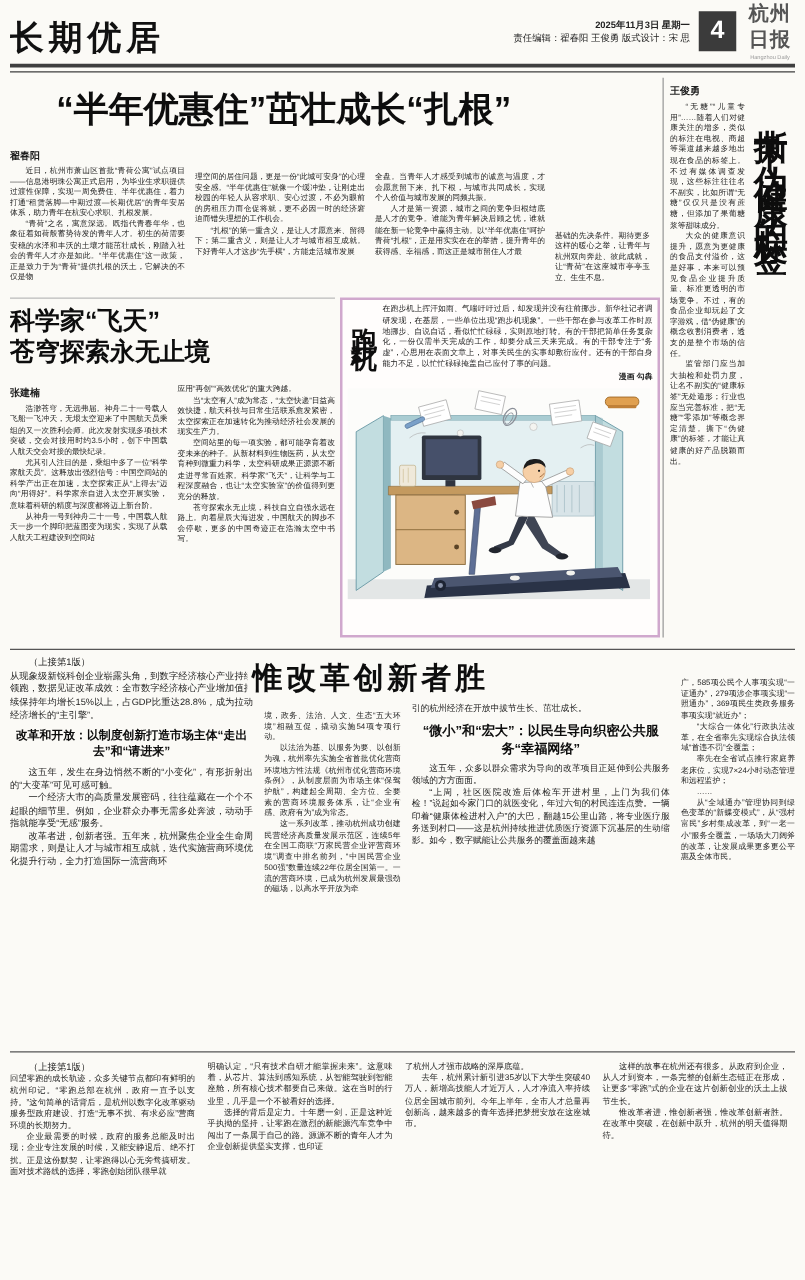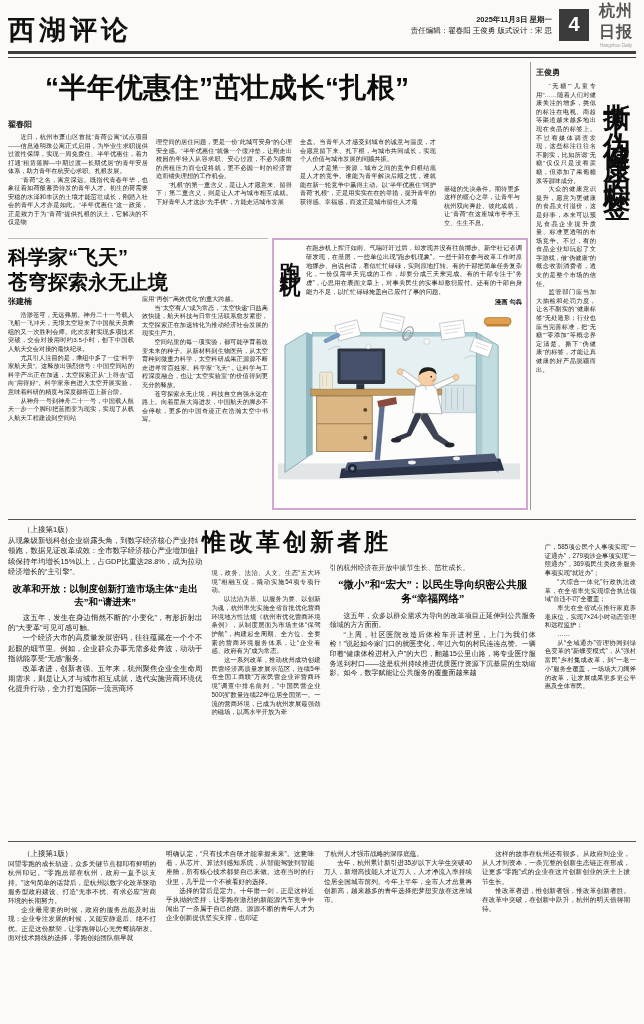--- a/index.html
+++ b/index.html
@@ -38,21 +38,21 @@
   .mcol4 { width:76px; padding-top:68px; }
 
   .badge { position:absolute; top:24px; right:79px; width:102px; height:92px; background:#fff; border:2px solid #4a9ab5; border-radius:9px; padding:3px 5px 2px; z-index:5; box-shadow:1px 1px 0 #d8d5ce; }
   .badge-title { font-size:13px; font-weight:900; color:#1f7ba5; text-align:center; letter-spacing:0; }
   .badge-art { display:block; width:88px; height:44px; margin:2px auto 1px; }
   .badge-caption { font-size:5.5px; color:#777; text-align:center; }
 
   .mid-row { display:flex; margin-top:8px; }
   .science { width:260px; border-top:1px solid #bbb; padding-top:6px; }
   .science-headline { font-size:20px; font-weight:900; line-height:25px; color:#0d0d0d; }
-  .science-cols { display:flex; gap:8px; height:198px; overflow:hidden; margin-top:0; }
+  .science-cols { display:flex; gap:8px; height:198px; overflow:hidden; margin-top:13px; }
   .science-cols .col { width:126px; font-size:6.2px; line-height:8.6px; }
 
   .cartoon { width:256px; margin-left:4px; border:2px solid #d0a8cd; background:#fffdfc; padding:4px; height:272px; overflow:hidden; }
   .cartoon-top { display:flex; }
   .cartoon-title { writing-mode:vertical-rl; font-size:21px; font-weight:900; letter-spacing:7px; width:26px; margin:1px 2px 0 0; color:#0d0d0d; }
   .cartoon-caption { flex:1; font-size:6.3px; line-height:8.8px; text-align:justify; }
   .cartoon-credit { text-align:right; font-weight:bold; margin-top:1px; }
   .cartoon-art { width:242px; height:170px; display:block; margin-top:3px; }
 
   .health-byline { font-size:8px; font-weight:bold; margin:2px 0 4px; }
@@ -63,33 +63,33 @@
   
   .reform { position:relative; border-top:1px solid #555; margin-top:5px; padding-top:5px; height:318px; overflow:hidden; }
   .reform-headline { position:absolute; left:190px; top:6px; font-size:24px; font-weight:900; letter-spacing:3px; color:#0d0d0d; background:#fbfaf6; padding:0 4px; }
   .reform-cols { display:flex; gap:9px; }
   .rcol1 { width:196px; font-size:7.4px; line-height:10.2px; }
   .rcol2 { width:110px; padding-top:44px; font-size:6.3px; line-height:8.7px; }
   .rcol3 { width:208px; padding-top:38px; font-size:7px; line-height:9.6px; }
   .rcol4 { width:92px; padding-top:18px; font-size:6.3px; line-height:8.7px; }
   .subhead { font-weight:900; text-align:center; text-indent:0; margin:5px 4px; color:#0d0d0d; }
   .rcol1 .subhead { font-size:9.5px; line-height:13px; }
-  .rcol3 .subhead { font-size:10.5px; line-height:14px;font-family:Liberation Serif, serif; }
+  .rcol3 .subhead { font-size:10.5px; line-height:14px; }
 
   
   .leap { border-top:1px solid #555; margin-top:4px; padding-top:7px; display:flex; gap:10px; height:178px; overflow:hidden; }
   .leap .col { width:148px; font-size:6.6px; line-height:9.2px; }
 </style>
 </head>
 <body>
 
 <div class="page">
 
   <div class="header">
-    <div class="section-title">西湖评论</div>
+    <div class="section-title">长期优居</div>
     <div class="header-right">
       <div class="date-block">
         <div class="date-line1">2025年11月3日 星期一</div>
         <div>责任编辑：翟春阳 王俊勇  版式设计：宋 思</div>
       </div>
       <div class="page-num">4</div>
       <div class="masthead">
         <div class="masthead-cn">杭州日报</div>
         <div class="masthead-en">Hangzhou Daily</div>
       </div>

